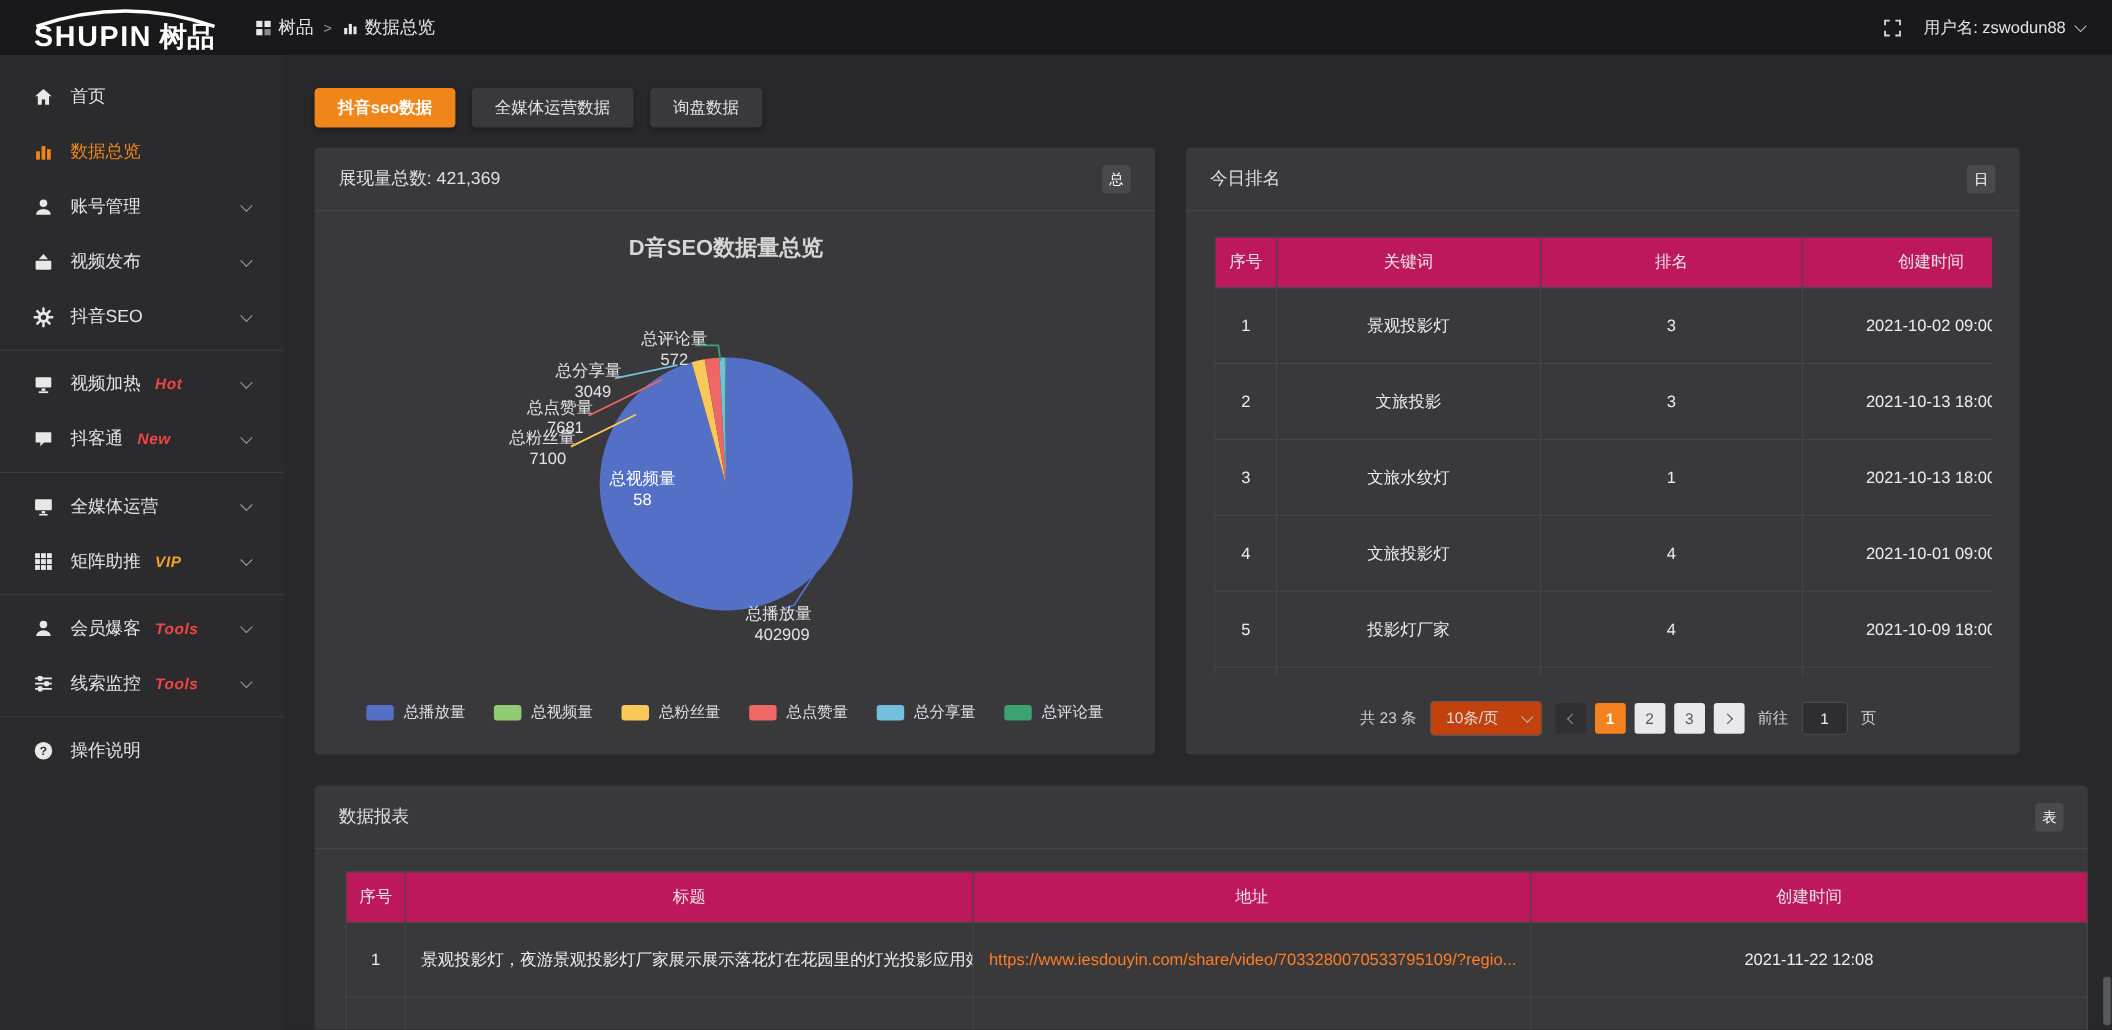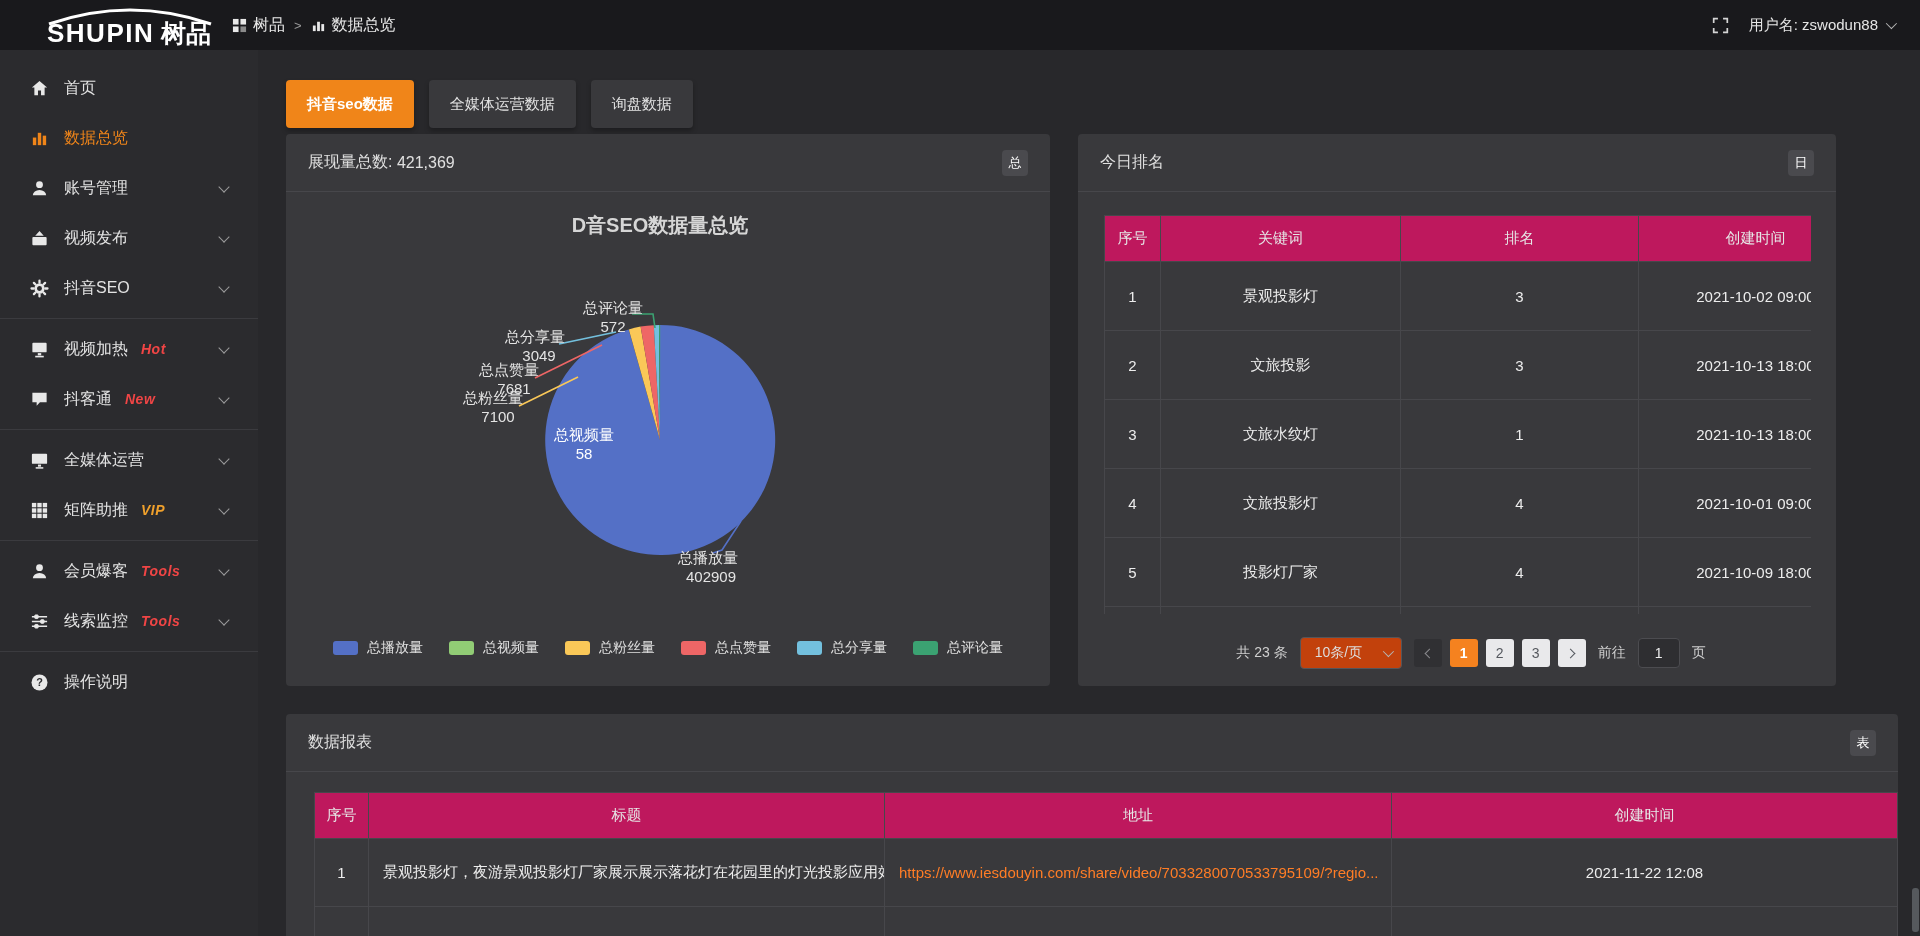--- a/index.html
+++ b/index.html
@@ -2,21 +2,21 @@
 <html><head>
 <meta charset="utf-8">
 <style>
   * { margin:0; padding:0; box-sizing:border-box; }
   html,body { width:1920px; height:936px; overflow:hidden; background:#28282b;
               font-family:"Liberation Sans","DejaVu Sans",sans-serif; }
 
   
   .topbar { position:fixed; top:0; left:0; right:0; height:50px; background:#19191c;
             display:flex; align-items:center; z-index:20; }
-  .logo-wrap { width:232px; padding-left:44px; display:flex; align-items:center; }
+  .logo-wrap { width:232px; padding-left:28px; display:flex; align-items:center; }
   .crumbs { display:flex; align-items:center; gap:9px; font-size:16px; color:#e8e8e8; }
   .crumb { display:flex; align-items:center; gap:6px; cursor:pointer; }
   .crumb-sep { color:#9a9a9a; font-size:13px; }
   .topbar-right { margin-left:auto; display:flex; align-items:center; gap:20px; padding-right:26px; }
   .fs-icon { cursor:pointer; display:flex; }
   .user-box { display:flex; align-items:center; gap:8px; color:#e5e5e5; font-size:15px; cursor:pointer; }
   .chev-down { width:8px; height:8px; border-right:1.6px solid #b5b5b5; border-bottom:1.6px solid #b5b5b5;
                transform:rotate(45deg) translateY(-2px); }
 
   
@@ -29,21 +29,21 @@
   .s-badge { margin-left:13px; font-style:italic; font-weight:bold; font-size:14px; letter-spacing:.5px; }
   .s-badge.red { color:#f04545; }
   .s-badge.vip { color:#efa02c; }
   .chev { width:8px; height:8px; border-right:1.5px solid #9b9b9b; border-bottom:1.5px solid #9b9b9b;
           transform:rotate(45deg); position:absolute; right:30px; top:20px; }
   .side-divider { height:1px; background:#3b3b3f; margin:5px 0; }
 
   
   .main { position:fixed; left:258px; top:50px; right:0; bottom:0; background:#28282b; overflow:hidden; }
   .tabs { position:absolute; left:28px; top:30px; display:flex; gap:15px; }
-  .tab { height:48px; padding:0 21px; display:flex; align-items:center; background:#39393c; color:#e3e3e3;
+  .tab { height:36px; padding:0 21px; display:flex; align-items:center; background:#39393c; color:#e3e3e3;
          font-size:15px; border-radius:4px; cursor:pointer; box-shadow:0 3px 5px rgba(0,0,0,.28); }
   .tab.active { background:#f08519; color:#fff; font-weight:bold; }
 
   .card { position:absolute; background:#39393c; border-radius:4px; }
   .card-head { height:58px; display:flex; align-items:center; padding:0 22px; border-bottom:1px solid #47474b;
                font-size:16px; color:#e0e0e0; }
   .card-badge { margin-left:auto; width:26px; height:26px; background:#4a4a4e; border-radius:4px; color:#fff;
                 font-size:13px; display:flex; align-items:center; justify-content:center; cursor:pointer; }
 
   #overview-card { left:28px;  top:84px; width:764px; height:552px; }

